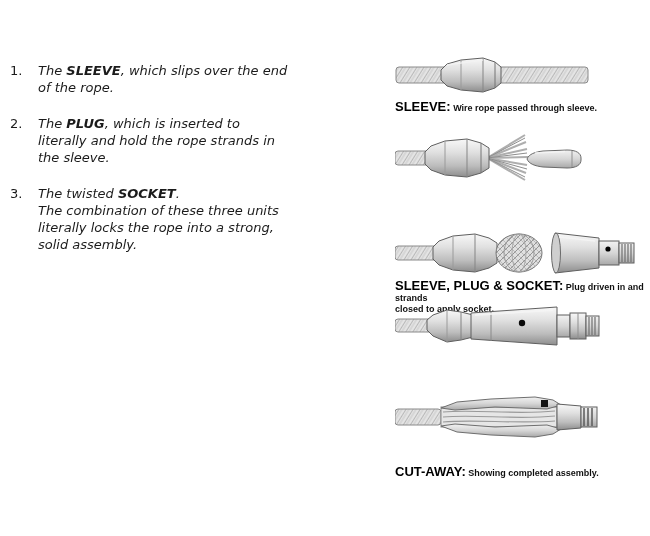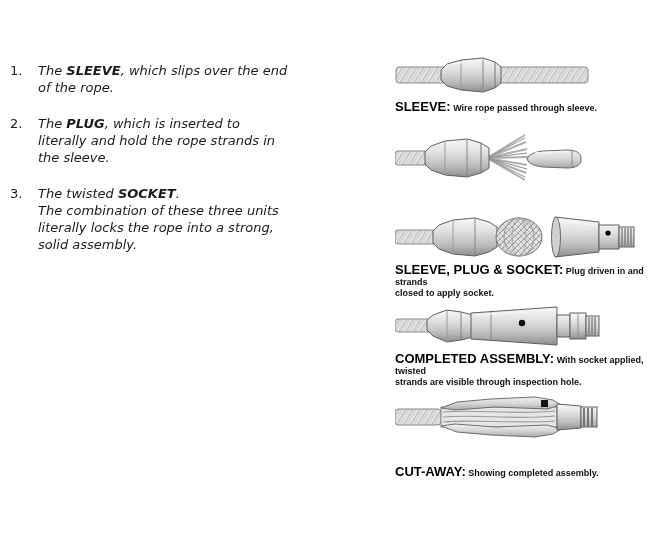--- a/index.html
+++ b/index.html
@@ -17,21 +17,21 @@
   .figures{position:absolute;left:395px;top:0;width:250px;}
   .fig{position:absolute;left:0;margin:0;}
   .fig svg{display:block;}
   .fig figcaption{
     font-family:"Liberation Sans", sans-serif;font-weight:bold;color:#101010;
     font-size:9px;line-height:11px;white-space:pre-line;width:256px;
   }
   .fig figcaption .lbl{font-size:13px;color:#000;}
   .f1{top:56px;}  .f1 figcaption{margin-top:7px;}
   .f2{top:130px;} .f2 figcaption{margin-top:3px;}
-  .f3{top:212px;} .f3 figcaption{margin-top:2px;}
+  .f3{top:228px;} .f3 figcaption{margin-top:2px;}
   .f4{top:303px;} .f4 figcaption{margin-top:4px;}
   .f5{top:392px;} .f5 figcaption{margin-top:24px;}
 </style>
 </head>
 <body>
 
 <svg width="0" height="0" style="position:absolute" aria-hidden="true">
   <defs>
     <linearGradient id="gMetal" x1="0" y1="0" x2="0" y2="1">
       <stop offset="0" stop-color="#f8f8f8"></stop>
@@ -161,22 +161,20 @@
         <rect x="162" y="12" width="13" height="22" fill="url(#gMetalSoft)" stroke="#5f5f5f"></rect>
         <rect x="175" y="10" width="16" height="26" fill="url(#gMetal)" stroke="#5f5f5f"></rect>
         <line x1="183" y1="10" x2="183" y2="36" stroke="#8f8f8f"></line>
         <rect x="191" y="13" width="13" height="20" fill="url(#gMetalSoft)" stroke="#5f5f5f"></rect>
         <g stroke="#6f6f6f" stroke-width="1.2">
           <line x1="194" y1="14" x2="194" y2="32"></line>
             <line x1="197" y1="14" x2="197" y2="32"></line>
           <line x1="200" y1="14" x2="200" y2="32"></line>
         </g>
       </svg>
-      <figcaption><span class="lbl">COMPLETED ASSEMBLY:</span> <span>With socket applied, twisted
-strands are visible through inspection hole.</span></figcaption>
     </figure>
 
     <figure class="fig f5">
       <svg width="205" height="50" viewBox="0 0 205 50">
         <rect x="0" y="17" width="46" height="16" rx="3" fill="url(#pRope)" stroke="#8a8a8a"></rect>
         <rect x="46" y="15" width="116" height="20" fill="#e6e6e6" stroke="#8a8a8a"></rect>
         <g stroke="#9a9a9a" stroke-width="1.2" fill="none">
           <path d="M48,20 C80,17 120,23 160,19"></path>
           <path d="M48,25 C80,22 120,28 160,24"></path>
           <path d="M48,30 C80,27 120,32 160,29"></path>

